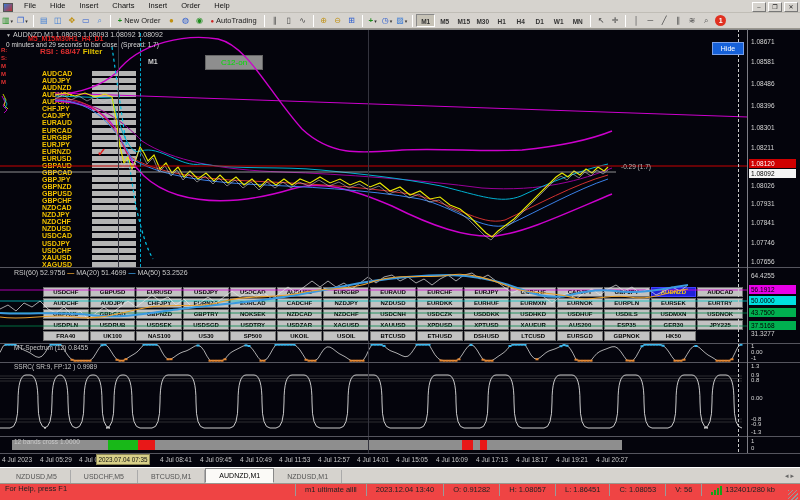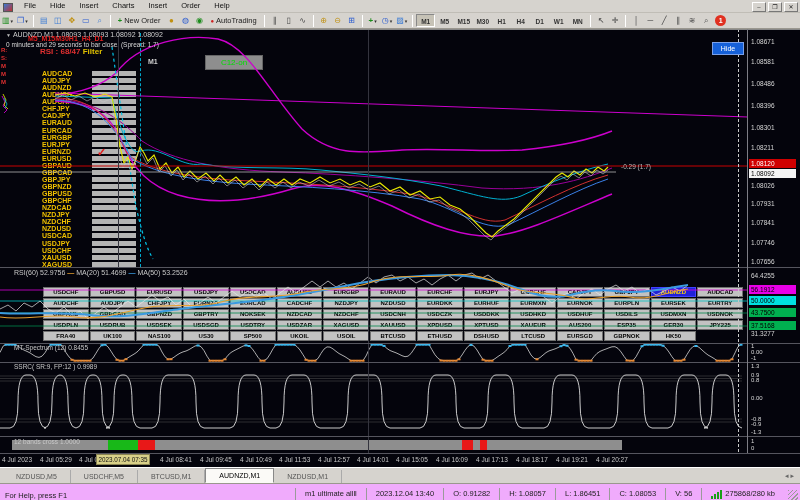--- a/index.html
+++ b/index.html
@@ -82,21 +82,21 @@
   .tlabel { position:absolute; top:3px; font-size:6.5px; color:#c8c8c8; white-space:nowrap; }
   #time-tooltip { position:absolute; left:96px; top:1px; width:54px; height:11px; background:#d8d088; border:1px solid #8a8452; color:#111; font-size:6.3px; line-height:10px; text-align:center; z-index:6; }
 
   
   #tabbar { position:absolute; left:0; top:467px; width:800px; height:16px; background:#d6d3ce; border-top:1px solid #fff; display:flex; align-items:flex-end; }
   .tab { font-size:7px; color:#555; padding:2px 13px 2px 13px; border-right:1px solid #aaa; line-height:9px; }
   .tab.active { background:#fbfaf7; border:1px solid #888; border-bottom-color:#fbfaf7; color:#000; }
   #tab-arrows { margin-left:auto; margin-right:6px; font-size:7px; color:#666; align-self:center; }
 
   
-  #statusbar { position:absolute; left:0; top:483px; width:800px; height:17px; background:#f0abfc; border-top:1px solid #9a978f; display:flex; align-items:flex-end; font-size:7.5px; color:#222; }
+  #statusbar { position:absolute; left:0; top:483px; width:800px; height:17px; background:#ef4444; border-top:1px solid #9a978f; display:flex; align-items:flex-start; font-size:7.5px; color:#222; }
   #status-help { padding-left:5px; flex:1; }
   .sseg { border-left:1px solid #9a9a9a; padding:0 9px; height:12px; line-height:12px; white-space:nowrap; }
   #traffic { display:flex; align-items:center; gap:3px; }
   #traffic-bars { display:flex; align-items:flex-end; gap:1px; height:9px; }
   #traffic-bars span { width:2px; background:#18a018; display:block; }
   #grip { width:10px; height:10px; margin:0 2px 0 4px; align-self:flex-end; background:repeating-linear-gradient(135deg,#9a9a9a 0 1px,transparent 1px 3px); }
 </style>
 </head>
 <body>
 
@@ -719,18 +719,18 @@
     <span class="sseg">L: 1.86451</span>
     <span class="sseg">C: 1.08053</span>
     <span class="sseg">V: 56</span>
     <span class="sseg" id="traffic">
       <span id="traffic-bars">
           <span style="height:3px"></span>
           <span style="height:5px"></span>
           <span style="height:7px"></span>
           <span style="height:9px"></span>
         </span>
-      <span>275868/280 kb</span>
+      <span>132401/280 kb</span>
     </span>
     <span id="grip"></span>
   </div>
 
 </div>
 
 </body></html>

